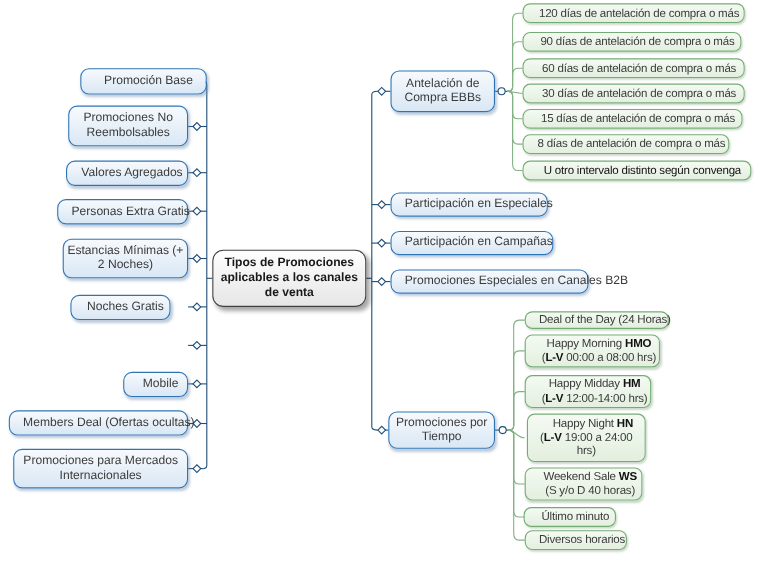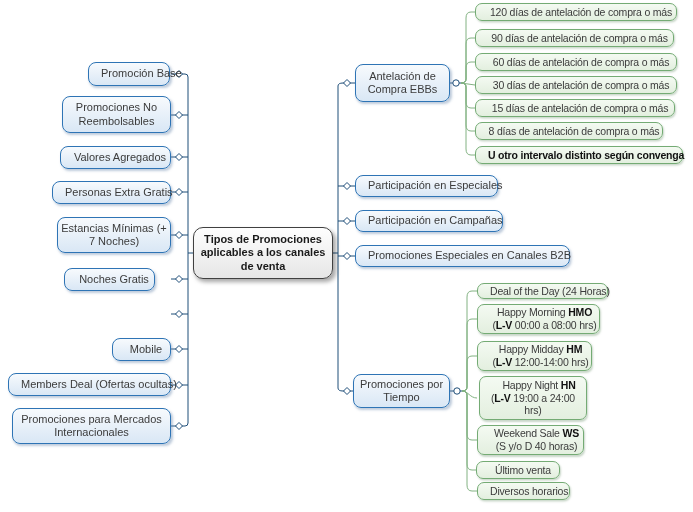--- a/index.html
+++ b/index.html
@@ -25,21 +25,21 @@
     box-shadow:1px 1.5px 2px rgba(120,155,120,.40);
     font-size:10.5px;letter-spacing:-0.2px;padding:0 2px;
   }
   .center-node{
     border:1.6px solid #404040;border-radius:10px;
     background:linear-gradient(#fefefe,#e6e6e6);
     box-shadow:2.5px 3px 4px rgba(0,0,0,.35);
     font-size:11px;font-weight:bold;color:#1a1a1a;padding:2px 6px;
   }
   .nw{white-space:nowrap;padding-left:12px;}
-  .bold{font-weight:bold;color:#111;}
+  .bold{font-weight:normal;color:#111;}
   .line{width:100%;}
   b{font-weight:bold;color:#111;}
 </style>
 </head>
 <body>
 
 <div class="canvas">
 
   <svg class="connectors" viewBox="0 0 693 512">
     <g stroke="#1f4e79" stroke-width="1" fill="none">
@@ -107,34 +107,34 @@
 
       <circle cx="456" cy="83" r="3.2"></circle>
       <circle cx="457" cy="391" r="3.2"></circle>
     </g>
   </svg>
 
   <div class="node center-node" style="left:193px;top:227px;width:140px;height:52px">
     <div class="line">Tipos de Promociones aplicables a los canales de venta</div>
   </div>
 
-  <div class="node blue nw" style="left:88px;top:62px;width:82px;height:24px">
+  <div class="node blue nw" style="left:73px;top:62px;width:115px;height:24px">
     <div class="line">Promoción Base</div>
   </div>
   <div class="node blue" style="left:62px;top:96px;width:109px;height:37px">
     <div class="line">Promociones No Reembolsables</div>
   </div>
   <div class="node blue nw" style="left:60px;top:146px;width:111px;height:23px">
     <div class="line">Valores Agregados</div>
   </div>
   <div class="node blue nw" style="left:52px;top:181px;width:119px;height:23px">
     <div class="line">Personas Extra Gratis</div>
   </div>
   <div class="node blue" style="left:57px;top:217px;width:114px;height:36px">
-    <div class="line">Estancias Mínimas (+ 7 Noches)</div>
+    <div class="line">Estancias Mínimas (+ 2 Noches)</div>
   </div>
   <div class="node blue nw" style="left:64px;top:268px;width:91px;height:23px">
     <div class="line">Noches Gratis</div>
   </div>
   <div class="node blue nw" style="left:112px;top:338px;width:59px;height:23px">
     <div class="line">Mobile</div>
   </div>
   <div class="node blue nw" style="left:8px;top:373px;width:163px;height:23px">
     <div class="line">Members Deal (Ofertas ocultas)</div>
   </div>
@@ -144,21 +144,21 @@
 
   <div class="node blue" style="left:355px;top:64px;width:95px;height:38px">
     <div class="line">Antelación de Compra EBBs</div>
   </div>
   <div class="node blue nw" style="left:355px;top:175px;width:143px;height:22px">
     <div class="line">Participación en Especiales</div>
   </div>
   <div class="node blue nw" style="left:355px;top:210px;width:148px;height:22px">
     <div class="line">Participación en Campañas</div>
   </div>
-  <div class="node blue nw" style="left:355px;top:245px;width:215px;height:22px">
+  <div class="node blue nw" style="left:355px;top:245px;width:180px;height:22px">
     <div class="line">Promociones Especiales en Canales B2B</div>
   </div>
   <div class="node blue" style="left:353px;top:374px;width:97px;height:34px">
     <div class="line">Promociones por Tiempo</div>
   </div>
 
   <div class="node green nw" style="left:475px;top:3px;width:202px;height:18px">
     <div class="line">120 días de antelación de compra o más</div>
   </div>
   <div class="node green nw" style="left:475px;top:29px;width:199px;height:18px">
@@ -193,19 +193,19 @@
   </div>
   <div class="node green" style="left:479px;top:376px;width:108px;height:44px">
     <div class="line nw"><span>Happy Night </span><b>HN</b></div>
     <div class="line"><span>(</span><b>L-V</b><span> 19:00 a 24:00 hrs)</span></div>
   </div>
   <div class="node green" style="left:477px;top:425px;width:107px;height:30px">
     <div class="line nw"><span>Weekend Sale </span><b>WS</b></div>
     <div class="line nw"><span>(S y/o D 40 horas)</span></div>
   </div>
   <div class="node green nw" style="left:476px;top:461px;width:84px;height:18px">
-    <div class="line">Último venta</div>
+    <div class="line">Último minuto</div>
   </div>
   <div class="node green nw" style="left:477px;top:482px;width:93px;height:18px">
     <div class="line">Diversos horarios</div>
   </div>
 
 </div>
 
 </body></html>

